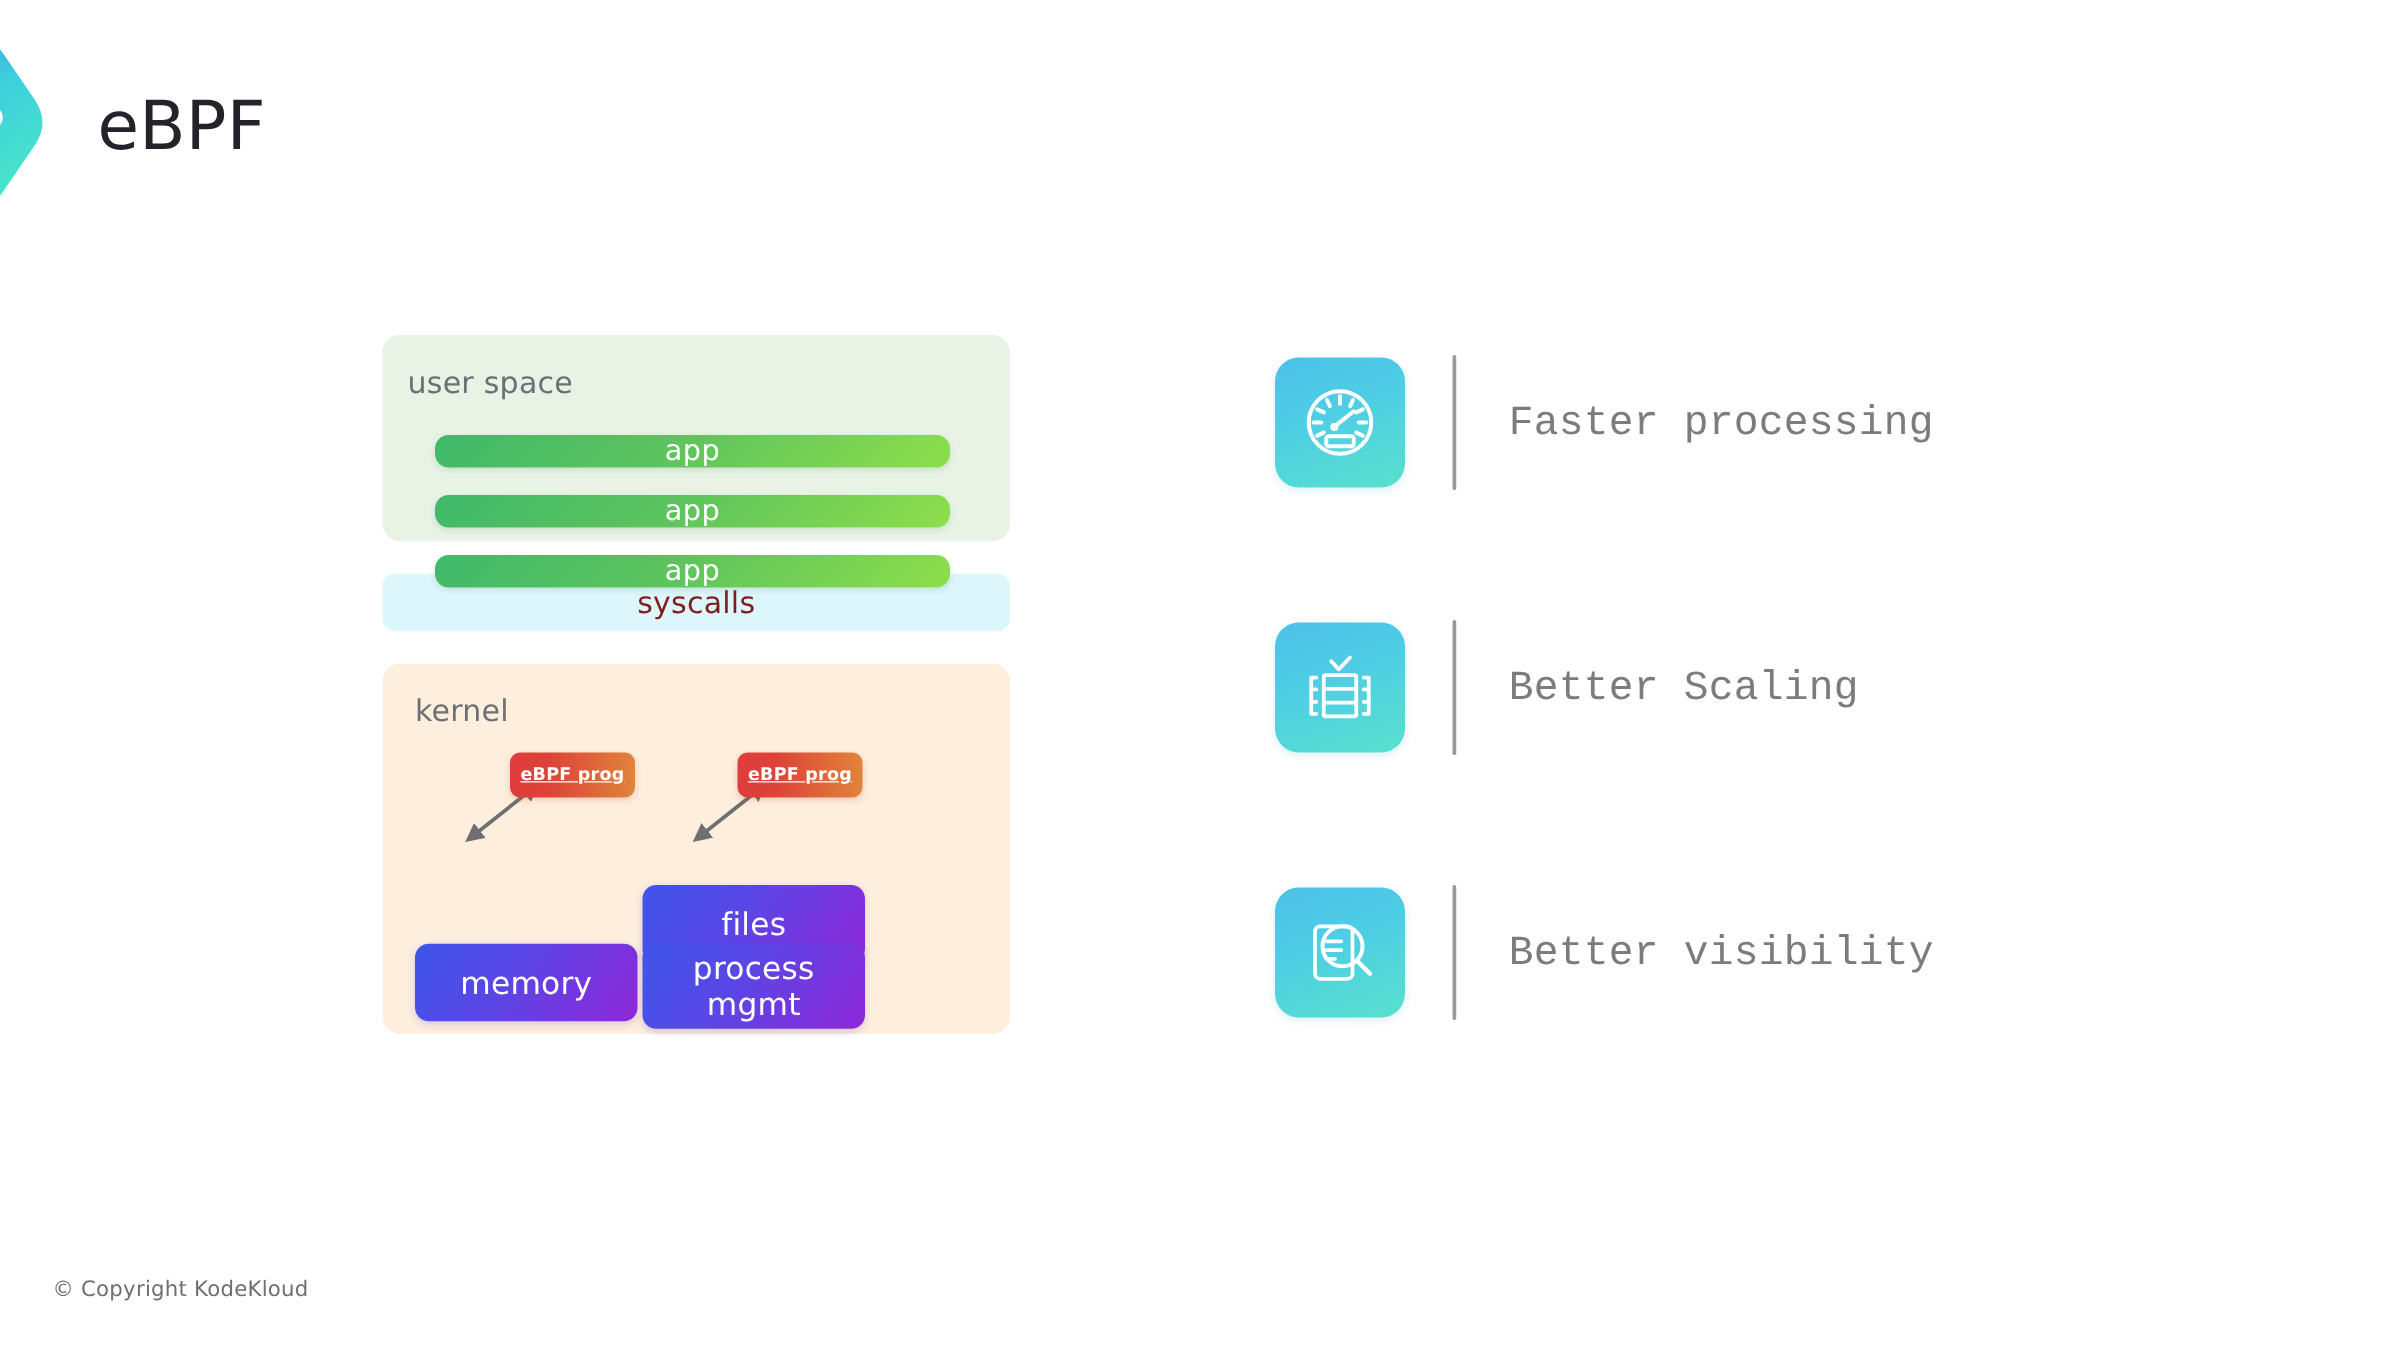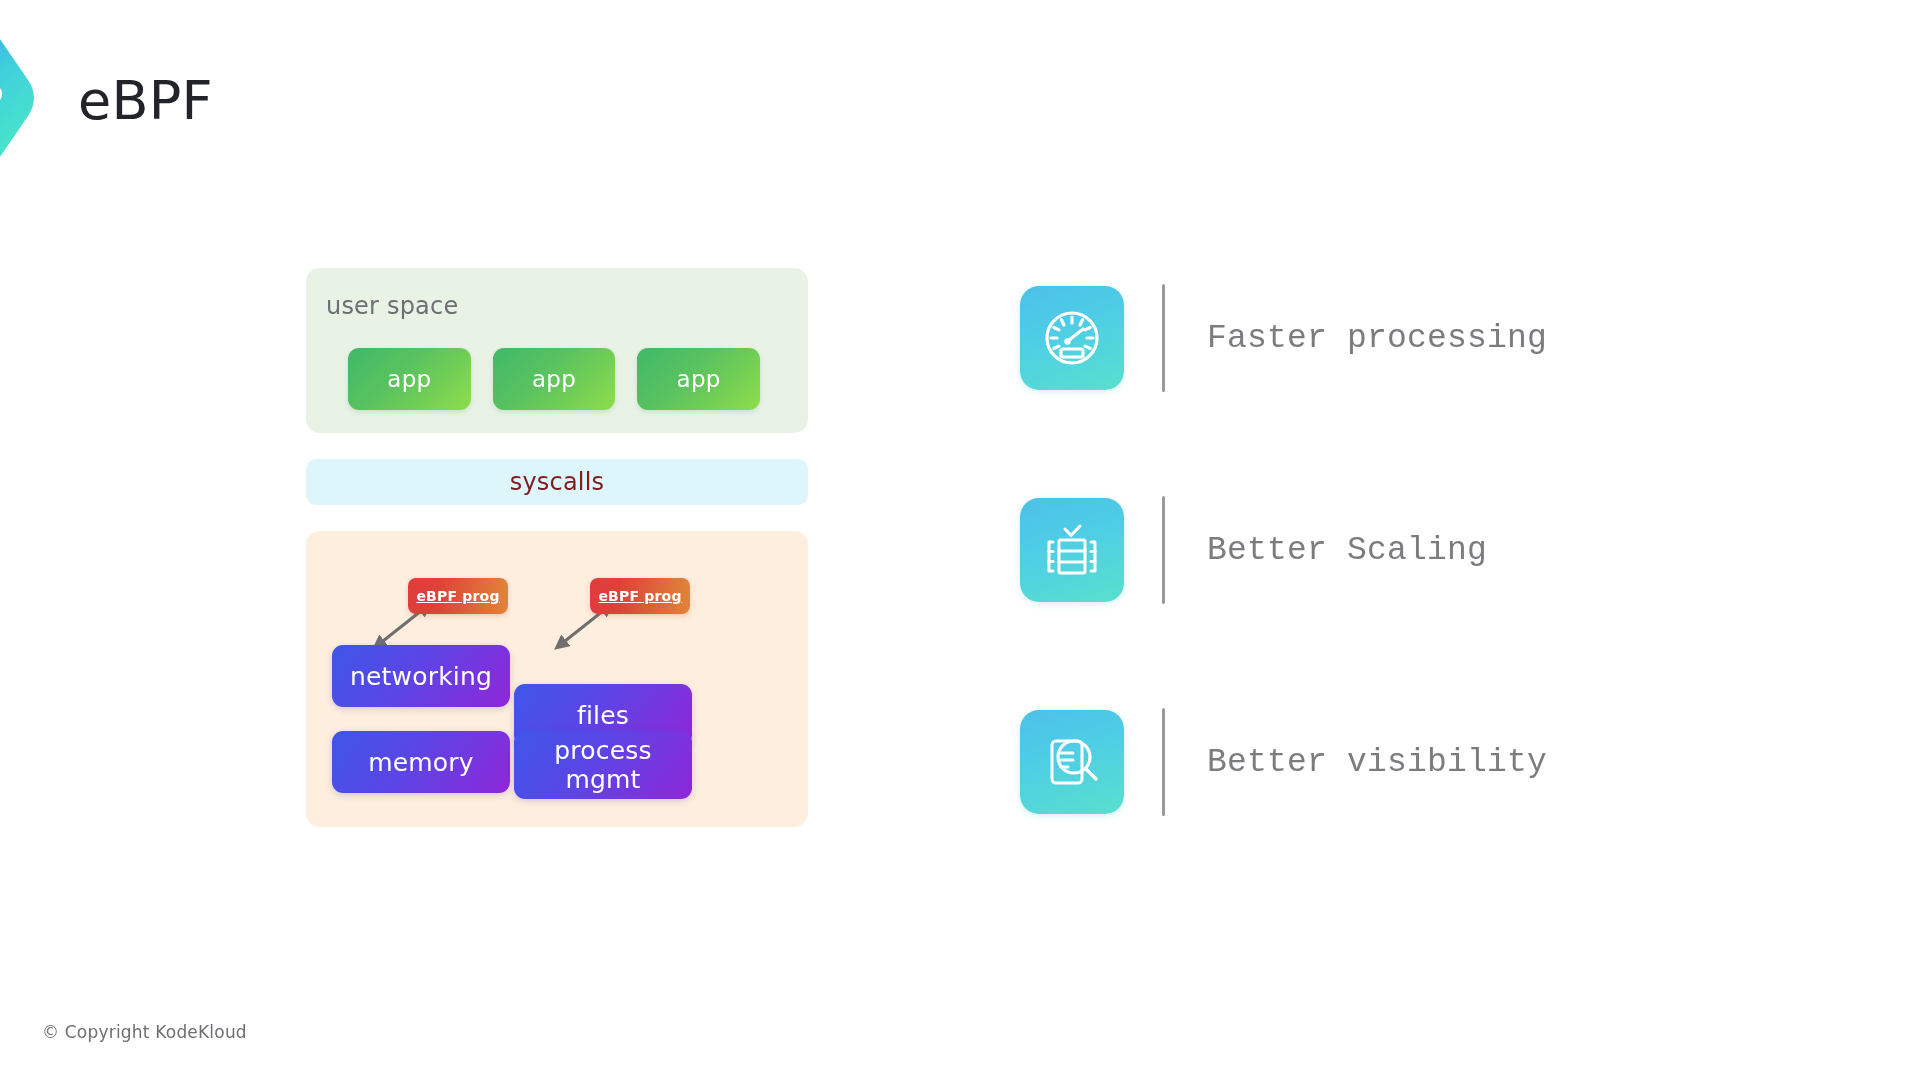--- a/index.html
+++ b/index.html
@@ -62,20 +62,21 @@
   #userspace-zone {
     background: #e8f3e6;
     padding: 26px 26px 26px 20px;
     height: 165px;
   }
   #userspace-apps {
     display: flex;
     gap: 22px;
     margin-top: 30px;
     padding: 0 22px;
+    flex-direction: column;
   }
   .app-box {
     flex: 1 1 0;
     height: 62px;
     border-radius: 11px;
     background: linear-gradient(135deg, #3fb96a 0%, #5cc35e 45%, #8ede4a 100%);
     display: flex;
     align-items: center;
     justify-content: center;
     color: #ffffff;
@@ -230,20 +231,21 @@
     <div id="userspace-apps">
       <div class="app-box">app</div>
       <div class="app-box">app</div>
       <div class="app-box">app</div>
     </div>
   </div>
 
   <div id="syscalls-bar">syscalls</div>
 
   <div class="zone" id="kernel-zone">
+    <div class="zone-label">kernel</div>
 
     <div id="kernel-grid">
 
       <svg id="kernel-arrows" viewBox="0 0 450 226" preserveAspectRatio="none">
         <defs>
           <marker id="arrHead" markerWidth="5" markerHeight="5" refX="2.5" refY="2.5" orient="auto">
             <path d="M0,0 L5,2.5 L0,5 Z" fill="#6f6f6f"></path>
           </marker>
           <marker id="arrTail" markerWidth="5" markerHeight="5" refX="2.5" refY="2.5" orient="auto-start-reverse">
             <path d="M0,0 L5,2.5 L0,5 Z" fill="#6f6f6f"></path>
@@ -251,21 +253,20 @@
         </defs>
 
         <line x1="46" y1="78" x2="94" y2="40" stroke="#6f6f6f" stroke-width="3" marker-start="url(#arrTail)" marker-end="url(#arrHead)"></line>
 
         <line x1="228" y1="78" x2="276" y2="40" stroke="#6f6f6f" stroke-width="3" marker-start="url(#arrTail)" marker-end="url(#arrHead)"></line>
       </svg>
 
       <div class="ebpf-box" style="left:76px; top:11px;">eBPF prog</div>
       <div class="ebpf-box" style="left:258px; top:11px;">eBPF prog</div>
 
-      <div class="kbox" style="left:0px; top:78px; width:178px; height:62px;">networking</div>
       <div class="kbox" style="left:182px; top:78px; width:178px; height:62px;margin-top:39px;">files</div>
 
       <div class="kbox" style="left:0px; top:164px; width:178px; height:62px;">memory</div>
       <div class="kbox" style="left:182px; top:164px; width:178px; height:68px; flex-direction:column;">
         <span>process</span>
         <span>mgmt</span>
       </div>
 
     </div>
   </div>

